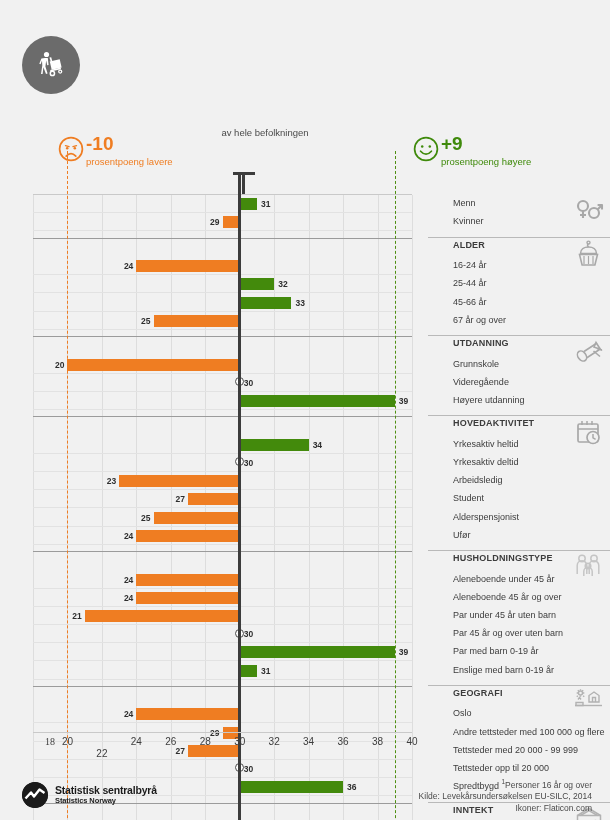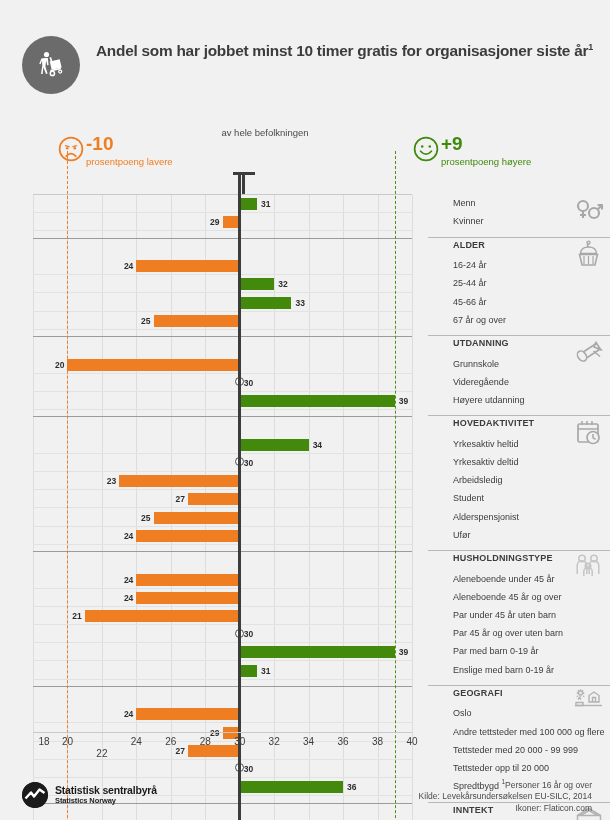--- a/index.html
+++ b/index.html
@@ -120,21 +120,20 @@
       <svg width="34" height="34" viewBox="0 0 34 34">
         <circle cx="12.5" cy="6.5" r="2.6" fill="#fff"></circle>
         <path d="M11 10 L13.8 10 L14.6 17 L13.2 17.3 L12.2 12.5 L11.4 18.5 L13.6 25.5 L12 26.1 L9.4 19.2 L8.6 26 L7 25.9 L8.3 17.5 L8.0 12.4 L6.6 16.2 L5.3 15.7 L7.4 10.6 Z" fill="#fff"></path>
         <path d="M15.5 9.5 L17.2 9.2 L20.4 20.8 L18.9 21.2 Z" fill="#fff"></path>
         <rect x="16.6" y="12.2" width="10.2" height="8.6" fill="#fff" transform="rotate(-13 21.7 16.5)"></rect>
         <rect x="16.2" y="20.8" width="10.8" height="1.6" fill="#fff" transform="rotate(-13 21.6 21.6)"></rect>
         <circle cx="18.4" cy="25.4" r="2.1" fill="none" stroke="#fff" stroke-width="1.5"></circle>
         <circle cx="26.2" cy="23.6" r="1.5" fill="none" stroke="#fff" stroke-width="1.3"></circle>
       </svg>
     </div>
-    <div class="header-title"><span>Andel som har jobbet minst 10 timer gratis for organisasjoner siste år</span><sup>1</sup></div>
   </div>
 
   <div class="legend" id="legend-left">
     <svg class="legend-face" viewBox="0 0 26 26">
       <circle cx="13" cy="13" r="11.4" fill="none" stroke="#ef7d22" stroke-width="1.7"></circle>
       <path d="M7.5 9.6 L11 10.6 M18.5 9.6 L15 10.6" stroke="#ef7d22" stroke-width="1.4" fill="none" stroke-linecap="round"></path>
       <circle cx="9.2" cy="12.3" r="1.25" fill="#ef7d22"></circle>
       <circle cx="16.8" cy="12.3" r="1.25" fill="#ef7d22"></circle>
       <path d="M8.2 20.2 Q13 15.2 17.8 20.2" stroke="#ef7d22" stroke-width="1.7" fill="none" stroke-linecap="round"></path>
     </svg>
@@ -256,21 +255,21 @@
       <div class="bar pos" style="left: 206.727px; width: 103.364px; top: 586.1px;"></div>
       <div class="barval" style="top: 586.1px; left: 314.091px;">36</div>
       <div class="groupsep" style="top: 607.6px; width: 379px;"></div>
       <div class="zeroline" style="left: 204.977px; height: 723.6px;"></div>
       <div class="dash " style="left: 34.4545px;"></div>
       <div class="dash green" style="left: 361.773px;"></div>
     </div>
 
   <div class="axis-line"></div>
   <div id="ticks">
-      <div class="tick" style="left: 44px;">18</div>
+      <div class="tick" style="left: 50px; font-family: Liberation Serif, serif;">18</div>
       <div class="tick" style="left: 67.4545px;">20</div>
       <div class="tick" style="left: 101.909px; margin-top: 12px;">22</div>
       <div class="tick" style="left: 136.364px;">24</div>
       <div class="tick" style="left: 170.818px;">26</div>
       <div class="tick" style="left: 205.273px;">28</div>
       <div class="tick" style="left: 239.727px;">30</div>
       <div class="tick" style="left: 274.182px;">32</div>
       <div class="tick" style="left: 308.636px;">34</div>
       <div class="tick" style="left: 343.091px;">36</div>
       <div class="tick" style="left: 377.545px;">38</div>

